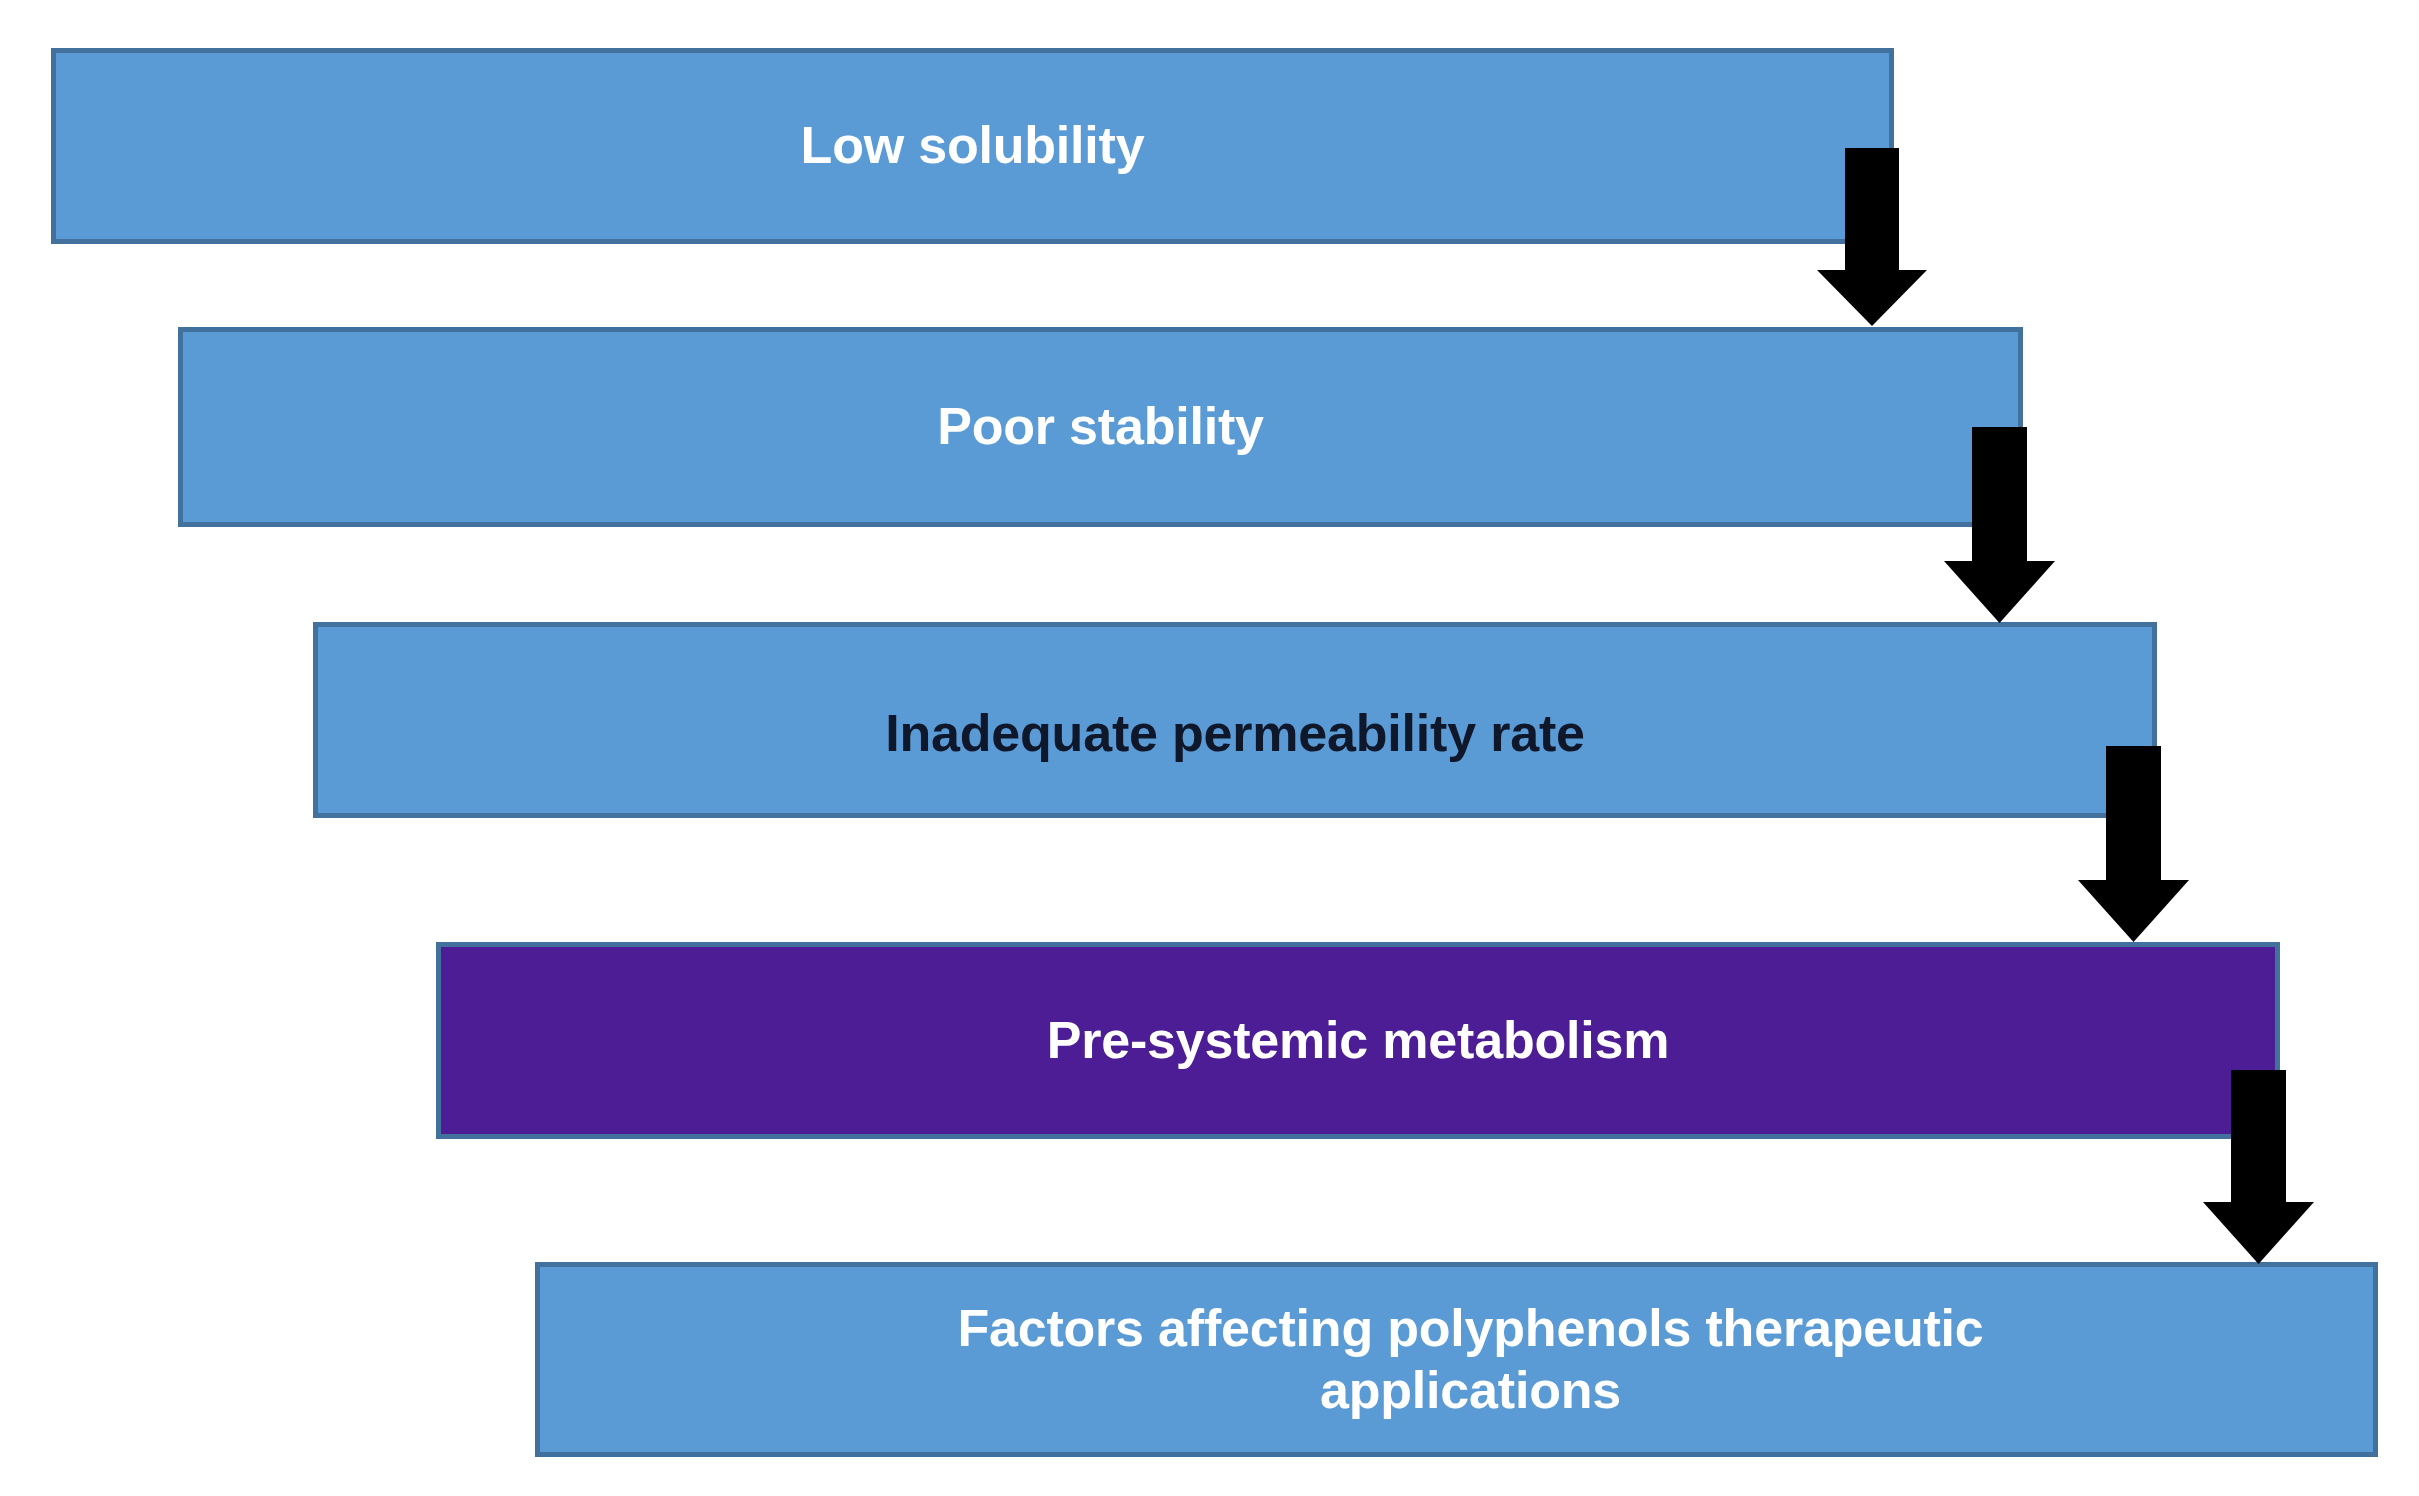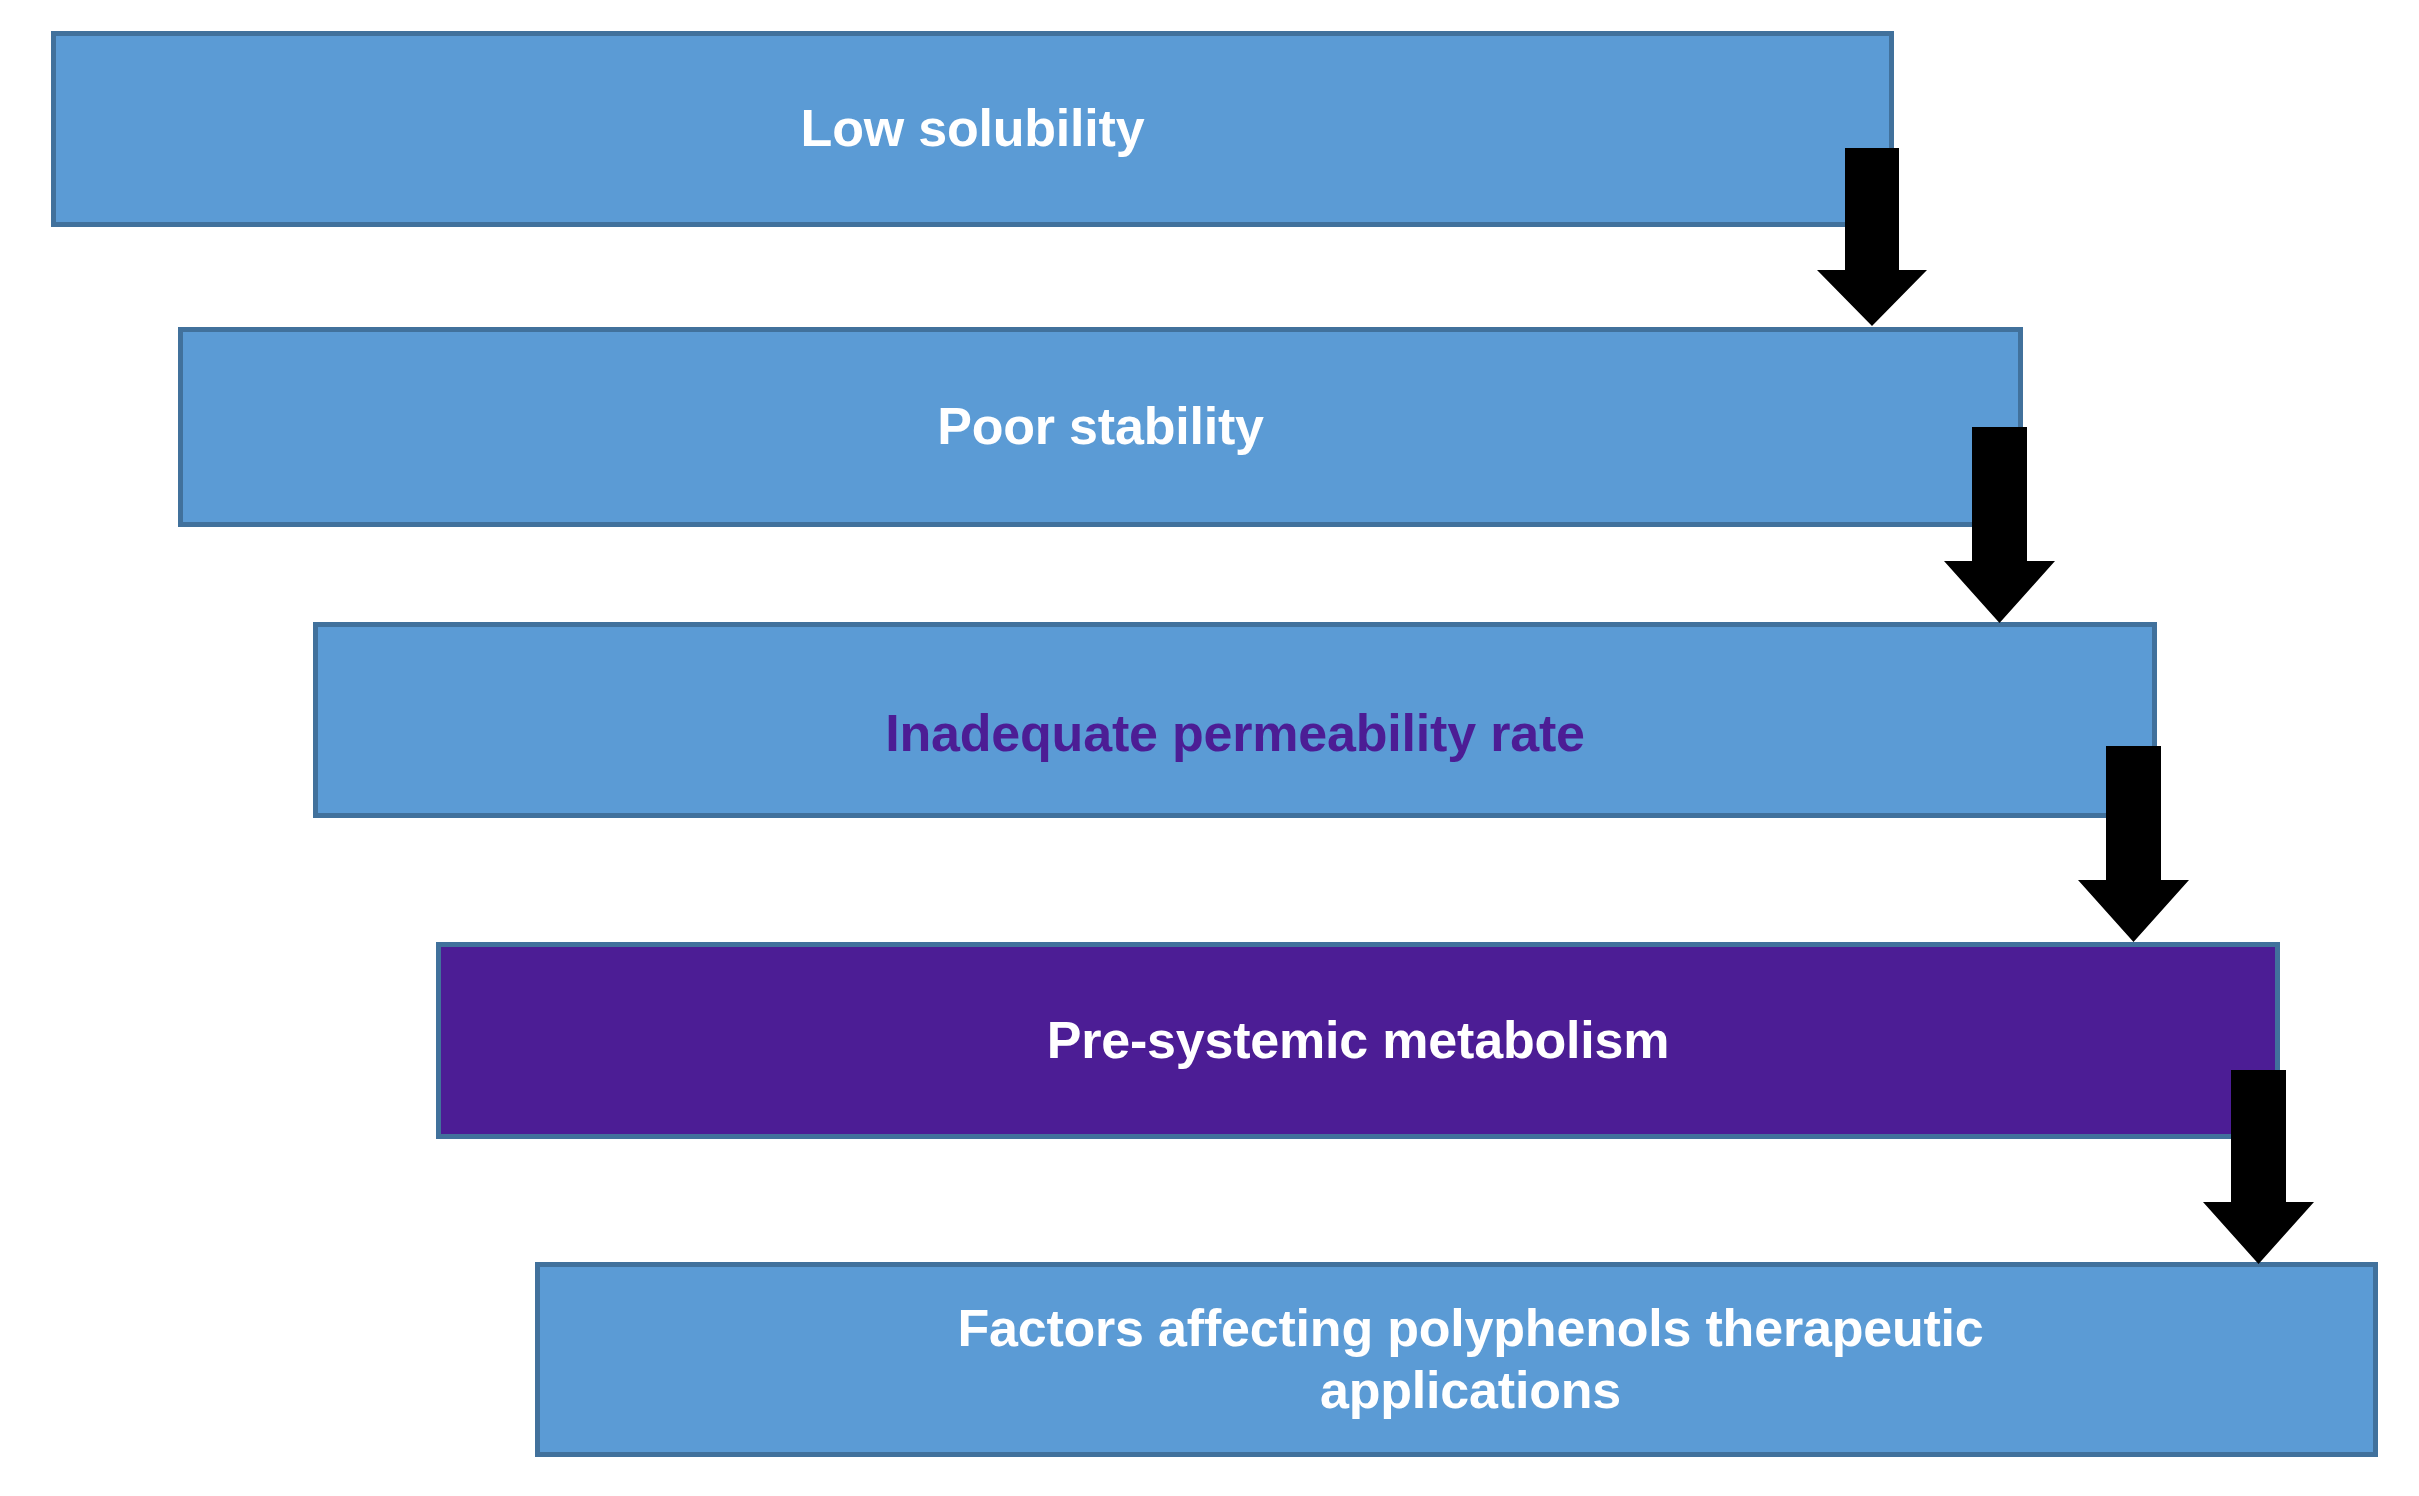--- a/index.html
+++ b/index.html
@@ -46,30 +46,30 @@
     display: block;
     width: 100%;
     height: 100%;
   }
 </style>
 </head>
 <body>
 
 <div id="diagram-canvas" style="background: rgb(255, 255, 255);">
 
-  <div class="flow-box" id="box-1" style="left: 51px; top: 31px; width: 1843px; height: 196px; background: rgb(91, 155, 213); border-color: rgb(65, 113, 156);">
+  <div class="flow-box" id="box-1" style="left: 51px; top: 48px; width: 1843px; height: 196px; background: rgb(91, 155, 213); border-color: rgb(65, 113, 156);">
     <span class="flow-box-label" style="color: rgb(255, 255, 255);">Low solubility</span>
   </div>
 
   <div class="flow-box" id="box-2" style="left: 178px; top: 327px; width: 1845px; height: 200px; background: rgb(91, 155, 213); border-color: rgb(65, 113, 156);">
     <span class="flow-box-label" style="color: rgb(255, 255, 255);">Poor stability</span>
   </div>
 
   <div class="flow-box" id="box-3" style="left: 313px; top: 622px; width: 1844px; height: 196px; background: rgb(91, 155, 213); border-color: rgb(65, 113, 156);">
-    <span class="flow-box-label" style="color: #4c1d95; margin-top: 28px;">Inadequate permeability rate</span>
+    <span class="flow-box-label" style="color: #0f172a; margin-top: 28px;">Inadequate permeability rate</span>
   </div>
 
   <div class="flow-box" id="box-4" style="left: 436px; top: 942px; width: 1844px; height: 197px; background: #4c1d95; border-color: rgb(65, 113, 156);">
     <span class="flow-box-label" style="color: rgb(255, 255, 255);">Pre-systemic metabolism</span>
   </div>
 
   <div class="flow-box" id="box-5" style="left: 535px; top: 1262px; width: 1843px; height: 195px; background: rgb(91, 155, 213); border-color: rgb(65, 113, 156); padding-left: 28px;">
     <span class="flow-box-label" style="color: rgb(255, 255, 255);">Factors affecting polyphenols therapeutic
 applications</span>
   </div>

